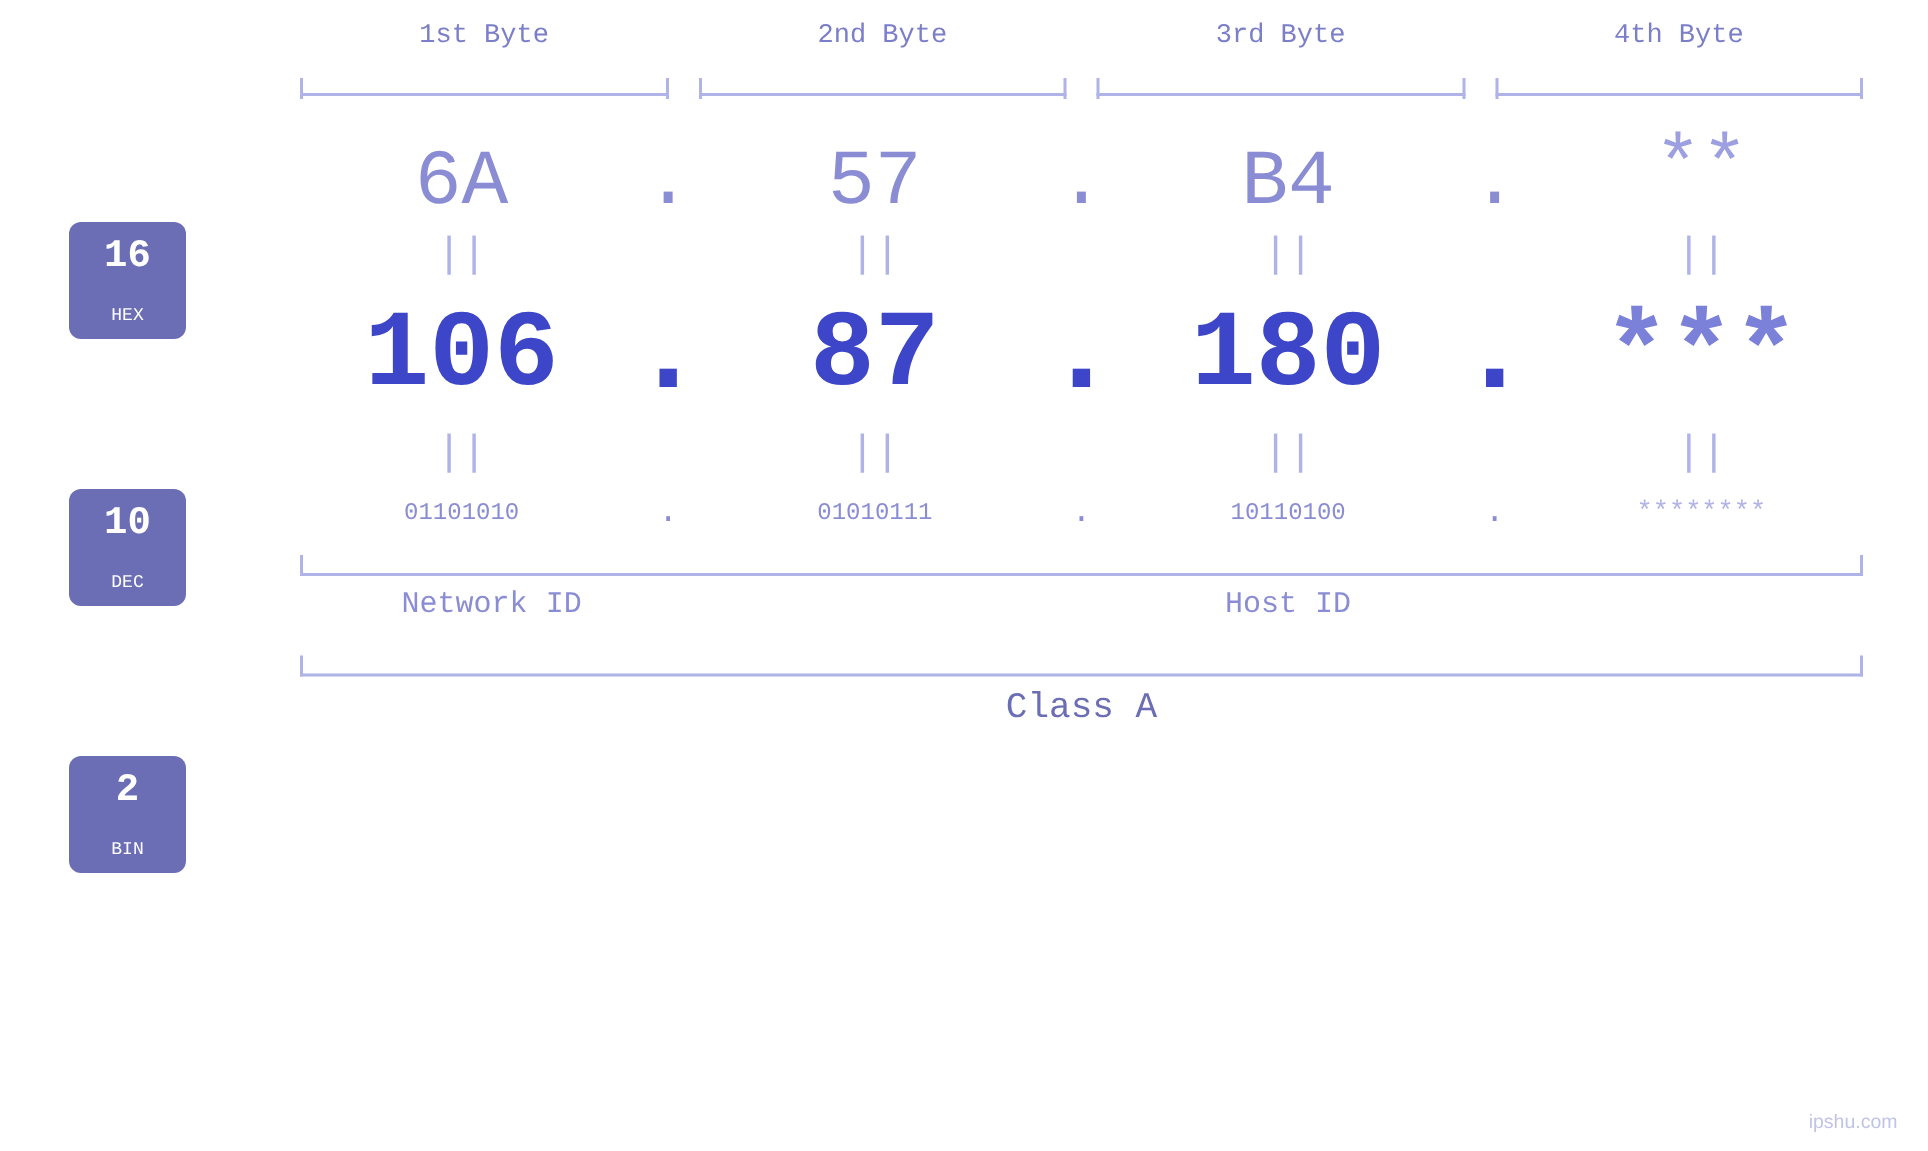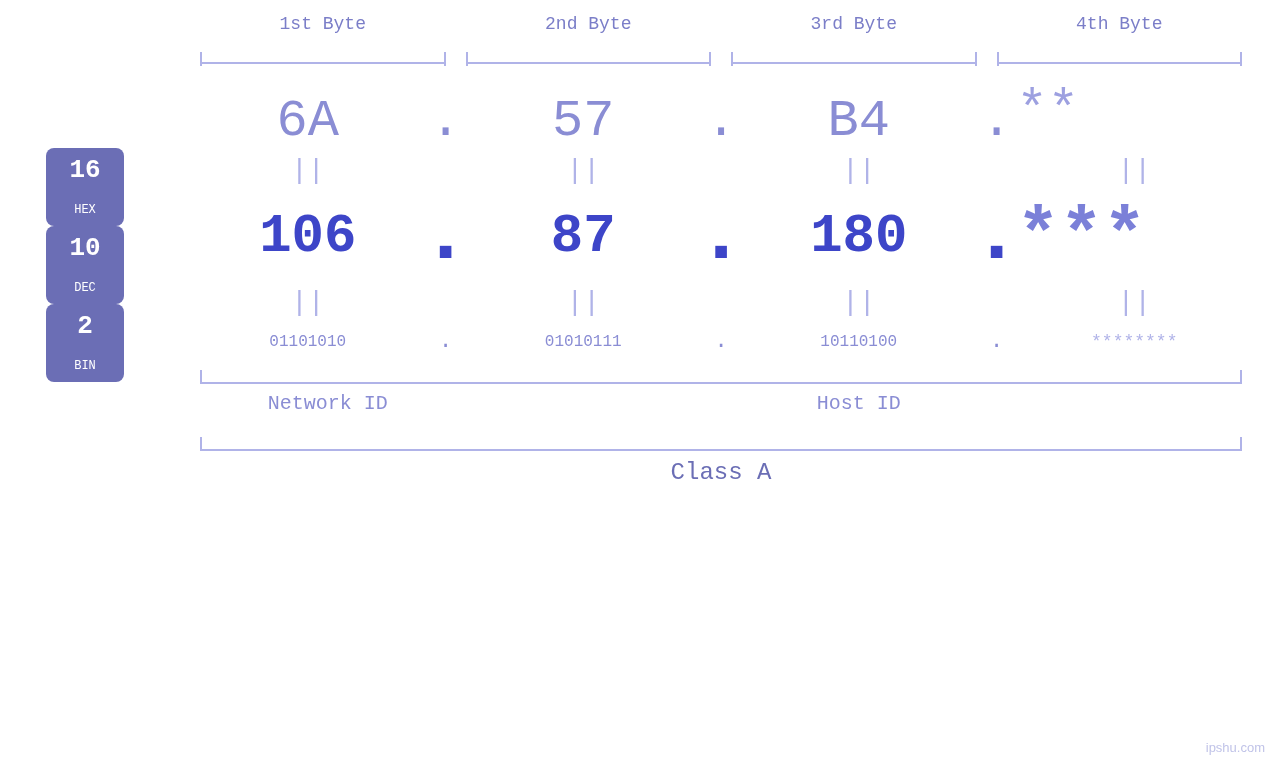--- a/index.html
+++ b/index.html
@@ -23,20 +23,21 @@
       padding-top: 20px;
     }
 
     
     .badge-column {
       position: absolute;
       left: 46px;
       top: 148px;
       display: flex;
       flex-direction: column;
+      gap: 100px;
     }
 
     .badge {
       width: 78px;
       height: 78px;
       background: #6b6eb5;
       border-radius: 8px;
       display: flex;
       flex-direction: column;
       align-items: center;
@@ -114,20 +115,21 @@
       position: absolute;
       right: 0; top: 0;
       width: 2px; height: 14px;
       background: #b0b3e8;
     }
 
     .byte-col {
       flex: 1;
       display: flex;
       flex-direction: column;
+      align-items: center;
     }
 
     .dot-col {
       width: 40px;
       display: flex;
       align-items: center;
       justify-content: center;
       flex-direction: column;
     }
 
@@ -169,21 +171,21 @@
       padding: 4px 0;
       font-family: 'Courier New', Courier, monospace;
     }
 
     .dot-eq {
       width: 40px;
     }
 
     
     .dec-value {
-      font-size: 54px;
+      font-size: 72px;
       color: #3d45c8;
       font-family: 'Courier New', Courier, monospace;
       text-align: center;
       font-weight: bold;
       line-height: 1;
       padding: 10px 0;
     }
 
     .dec-masked {
       font-size: 82px;

